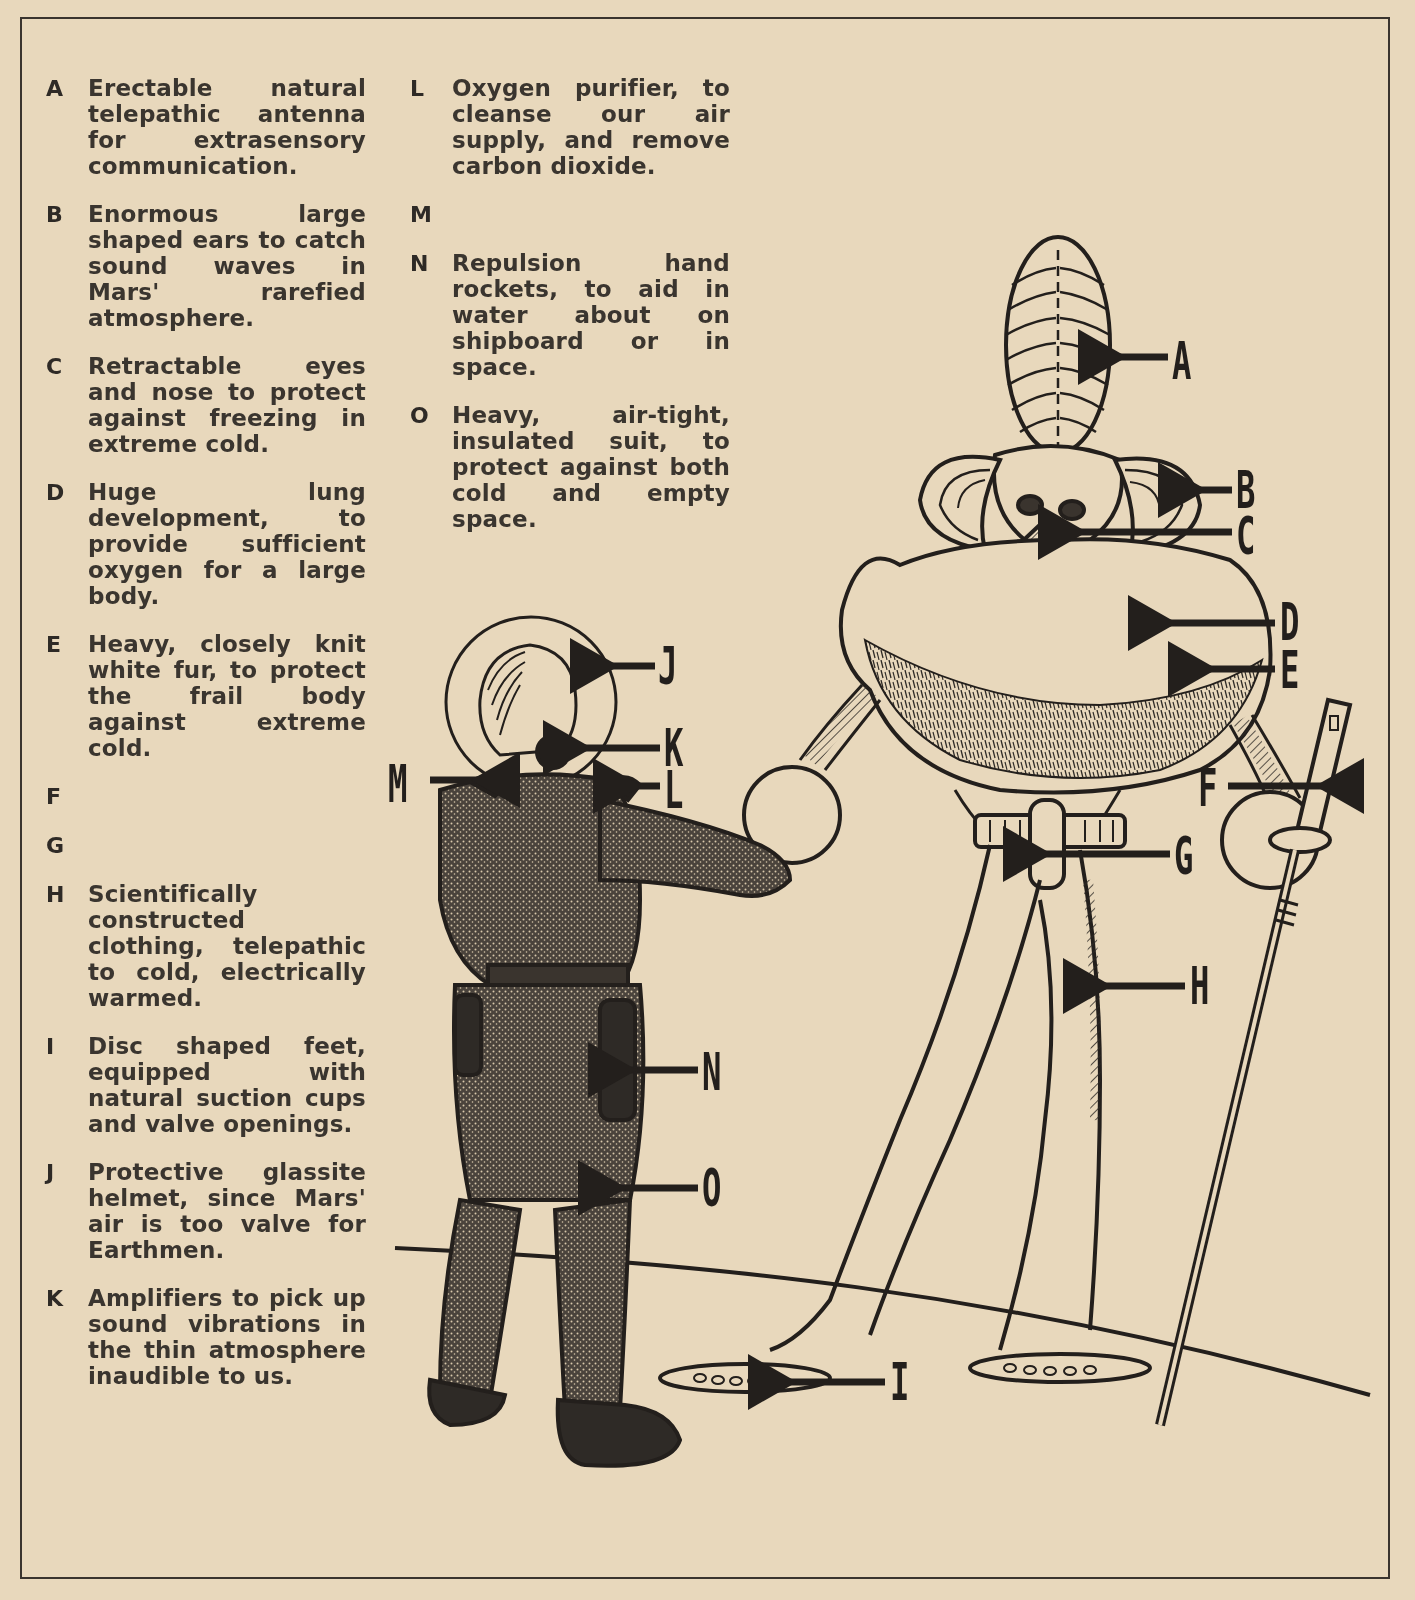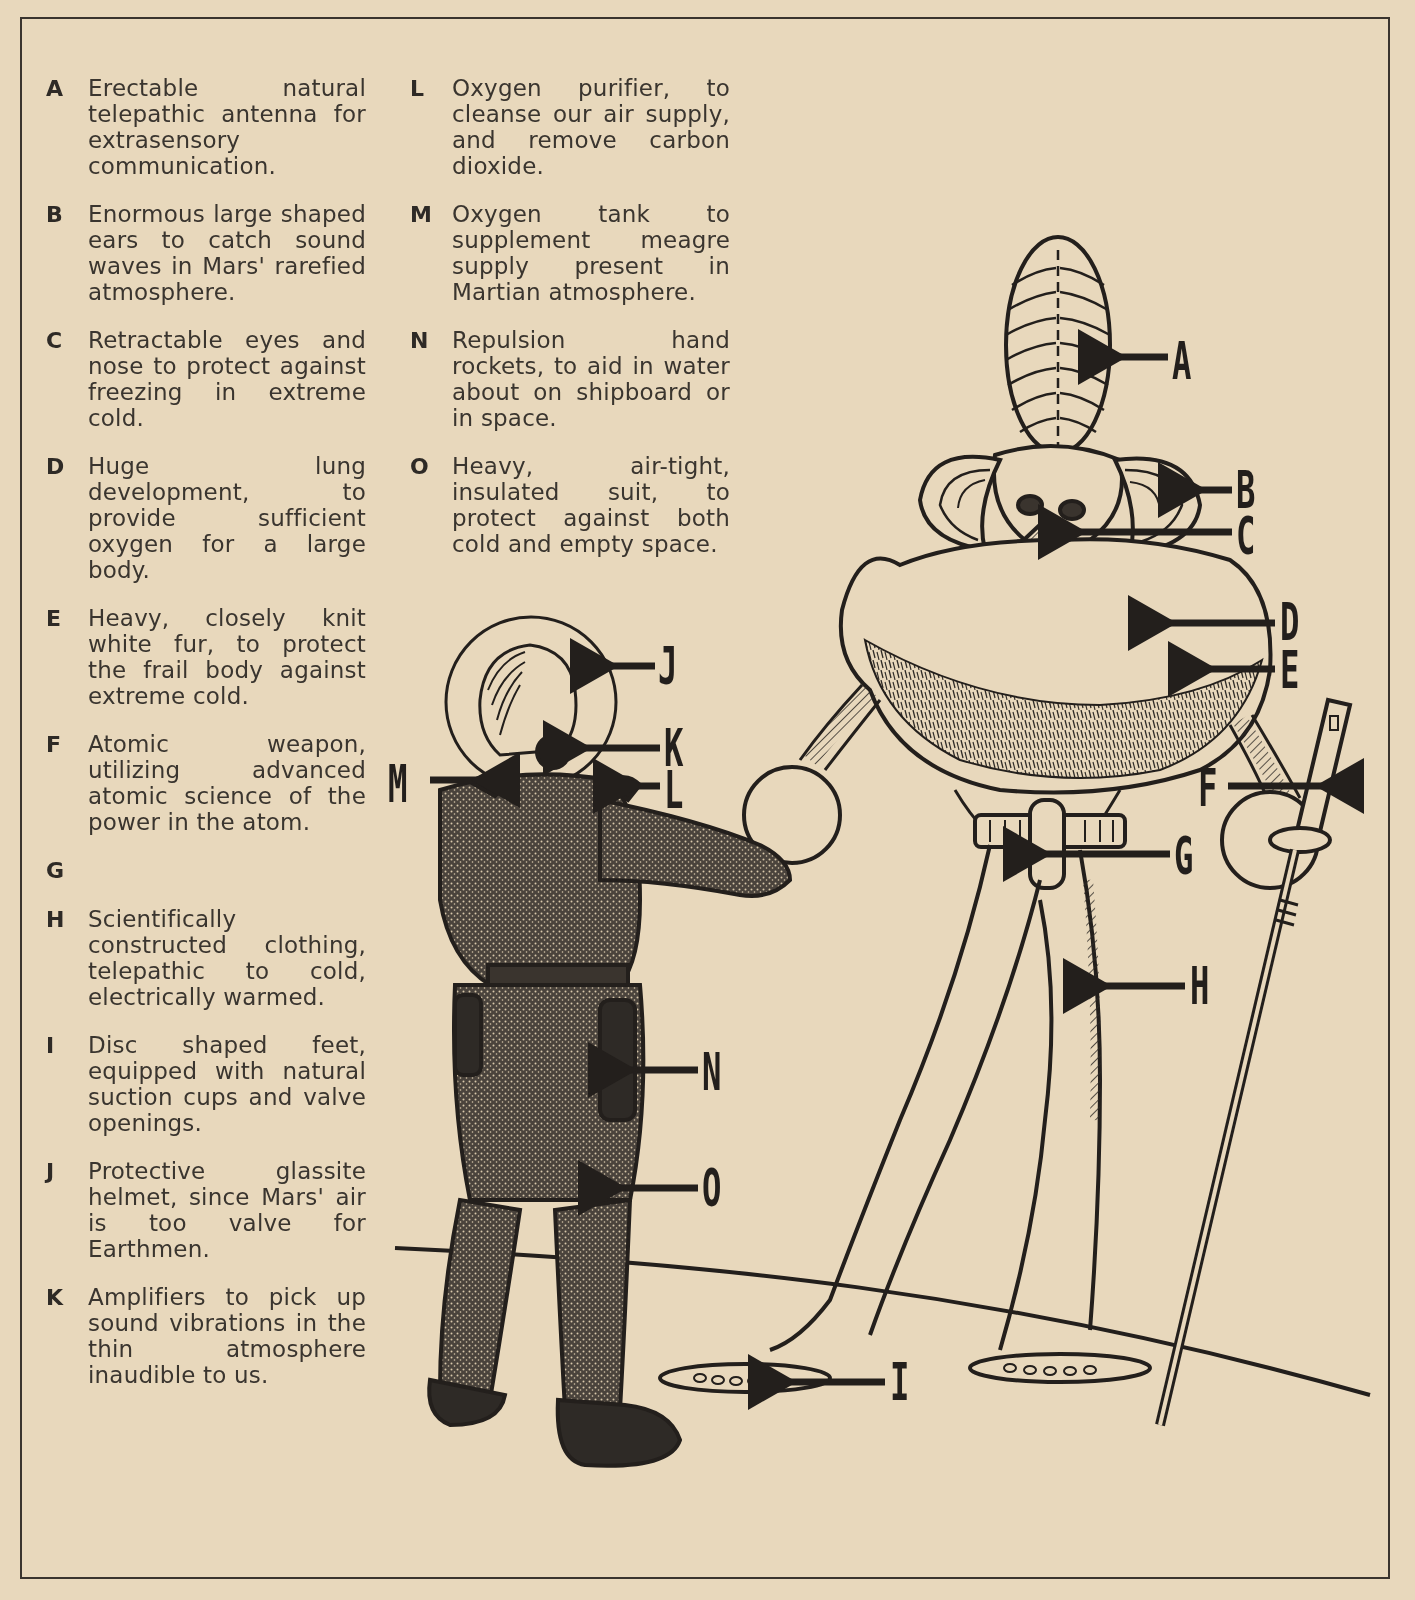--- a/index.html
+++ b/index.html
@@ -34,21 +34,21 @@
       flex: 0 0 42px;
       font-weight: bold;
       font-size: 22px;
       line-height: 26px;
       padding-top: 1px;
     }
     .desc {
       flex: 1;
       font-size: 23px;
       line-height: 26px;
-      font-weight: normal;
+      font-weight: bold;
       color: #3a352f;
       text-align: justify;
       text-align-last: left;
       letter-spacing: 0.2px;
     }
     .art {
       position: absolute;
       left: 0; top: 0;
       width: 1415px; height: 1600px;
       pointer-events: none;
@@ -85,21 +85,20 @@
   <div class="entry">
       <span class="letter">D</span>
       <span class="desc">Huge lung development, to provide sufficient oxygen for a large body.</span>
     </div>
   <div class="entry">
       <span class="letter">E</span>
       <span class="desc">Heavy, closely knit white fur, to protect the frail body against extreme cold.</span>
     </div>
   <div class="entry">
       <span class="letter">F</span>
-      <span class="desc">Atomic weapon, utilizing advanced atomic science of the power in the atom.</span>
     </div>
   <div class="entry">
       <span class="letter">G</span>
     </div>
   <div class="entry">
       <span class="letter">H</span>
       <span class="desc">Scientifically constructed clothing, telepathic to cold, electrically warmed.</span>
     </div>
   <div class="entry">
       <span class="letter">I</span>
@@ -115,21 +114,20 @@
     </div>
 </div>
 
 <div class="col col-mid">
   <div class="entry">
       <span class="letter">L</span>
       <span class="desc">Oxygen purifier, to cleanse our air supply, and remove carbon dioxide.</span>
     </div>
   <div class="entry">
       <span class="letter">M</span>
-      <span class="desc">Oxygen tank to supplement meagre supply present in Martian atmosphere.</span>
     </div>
   <div class="entry">
       <span class="letter">N</span>
       <span class="desc">Repulsion hand rockets, to aid in water about on shipboard or in space.</span>
     </div>
   <div class="entry">
       <span class="letter">O</span>
       <span class="desc">Heavy, air-tight, insulated suit, to protect against both cold and empty space.</span>
     </div>
 </div>

